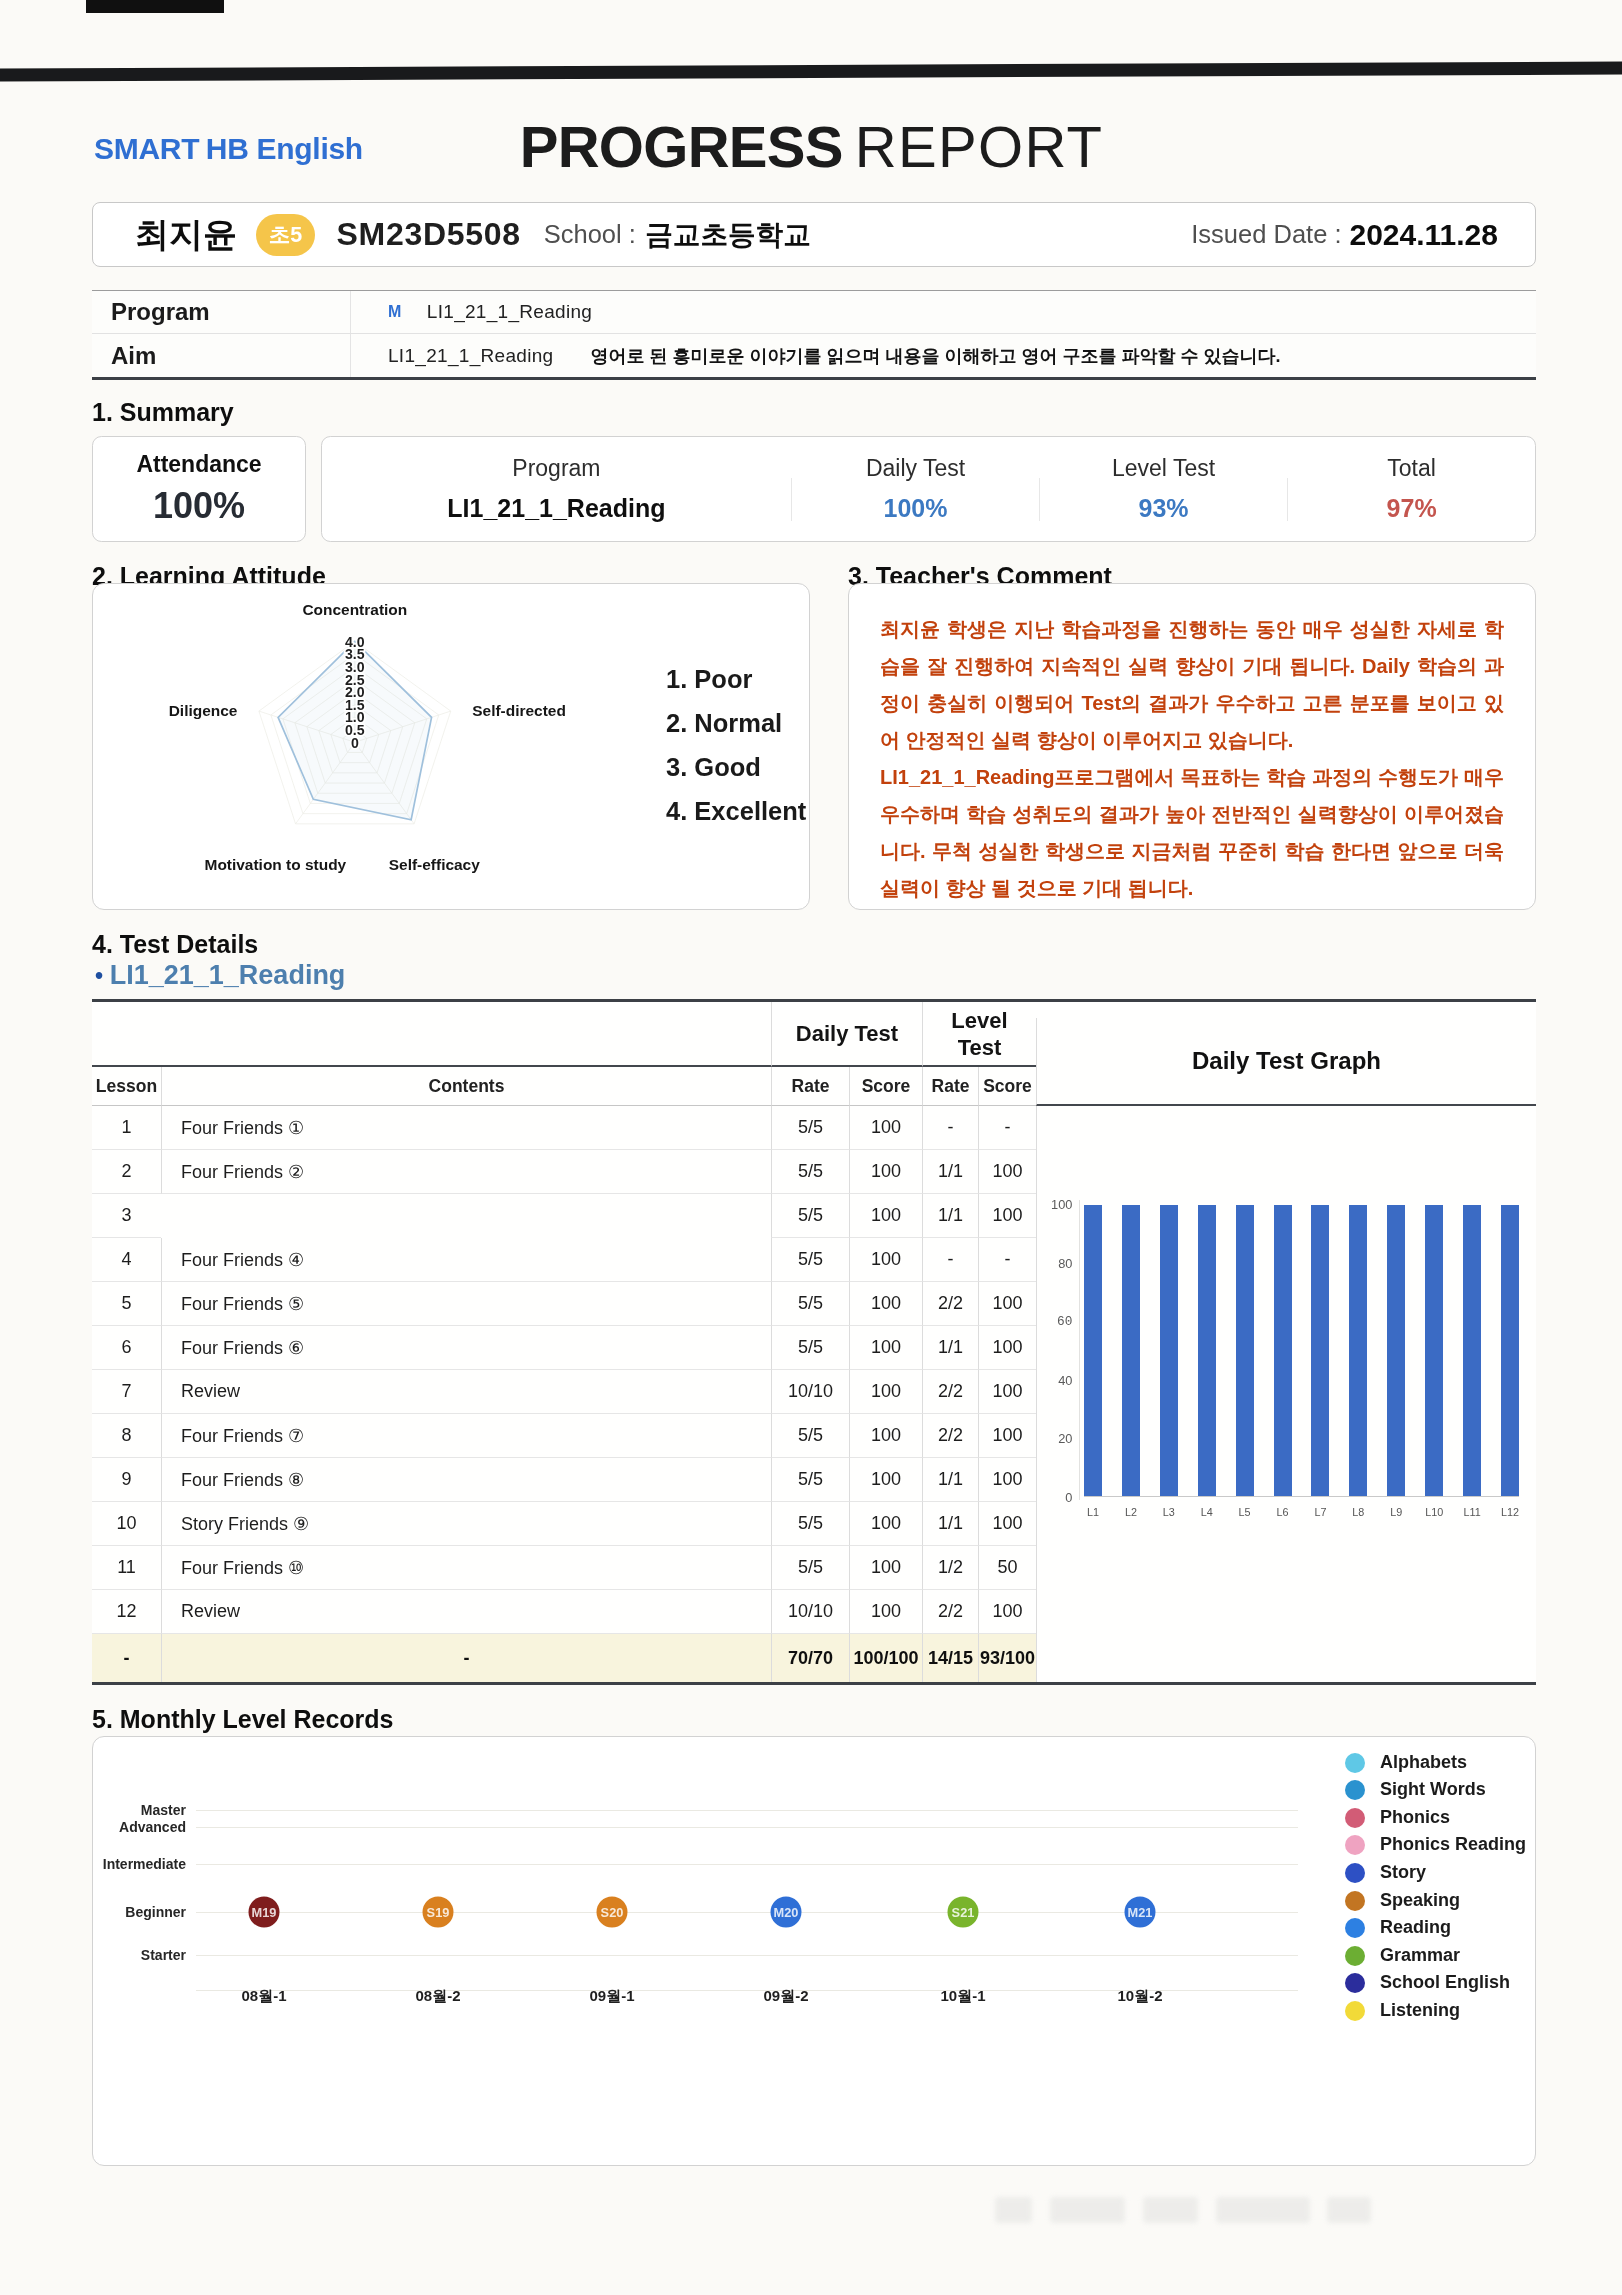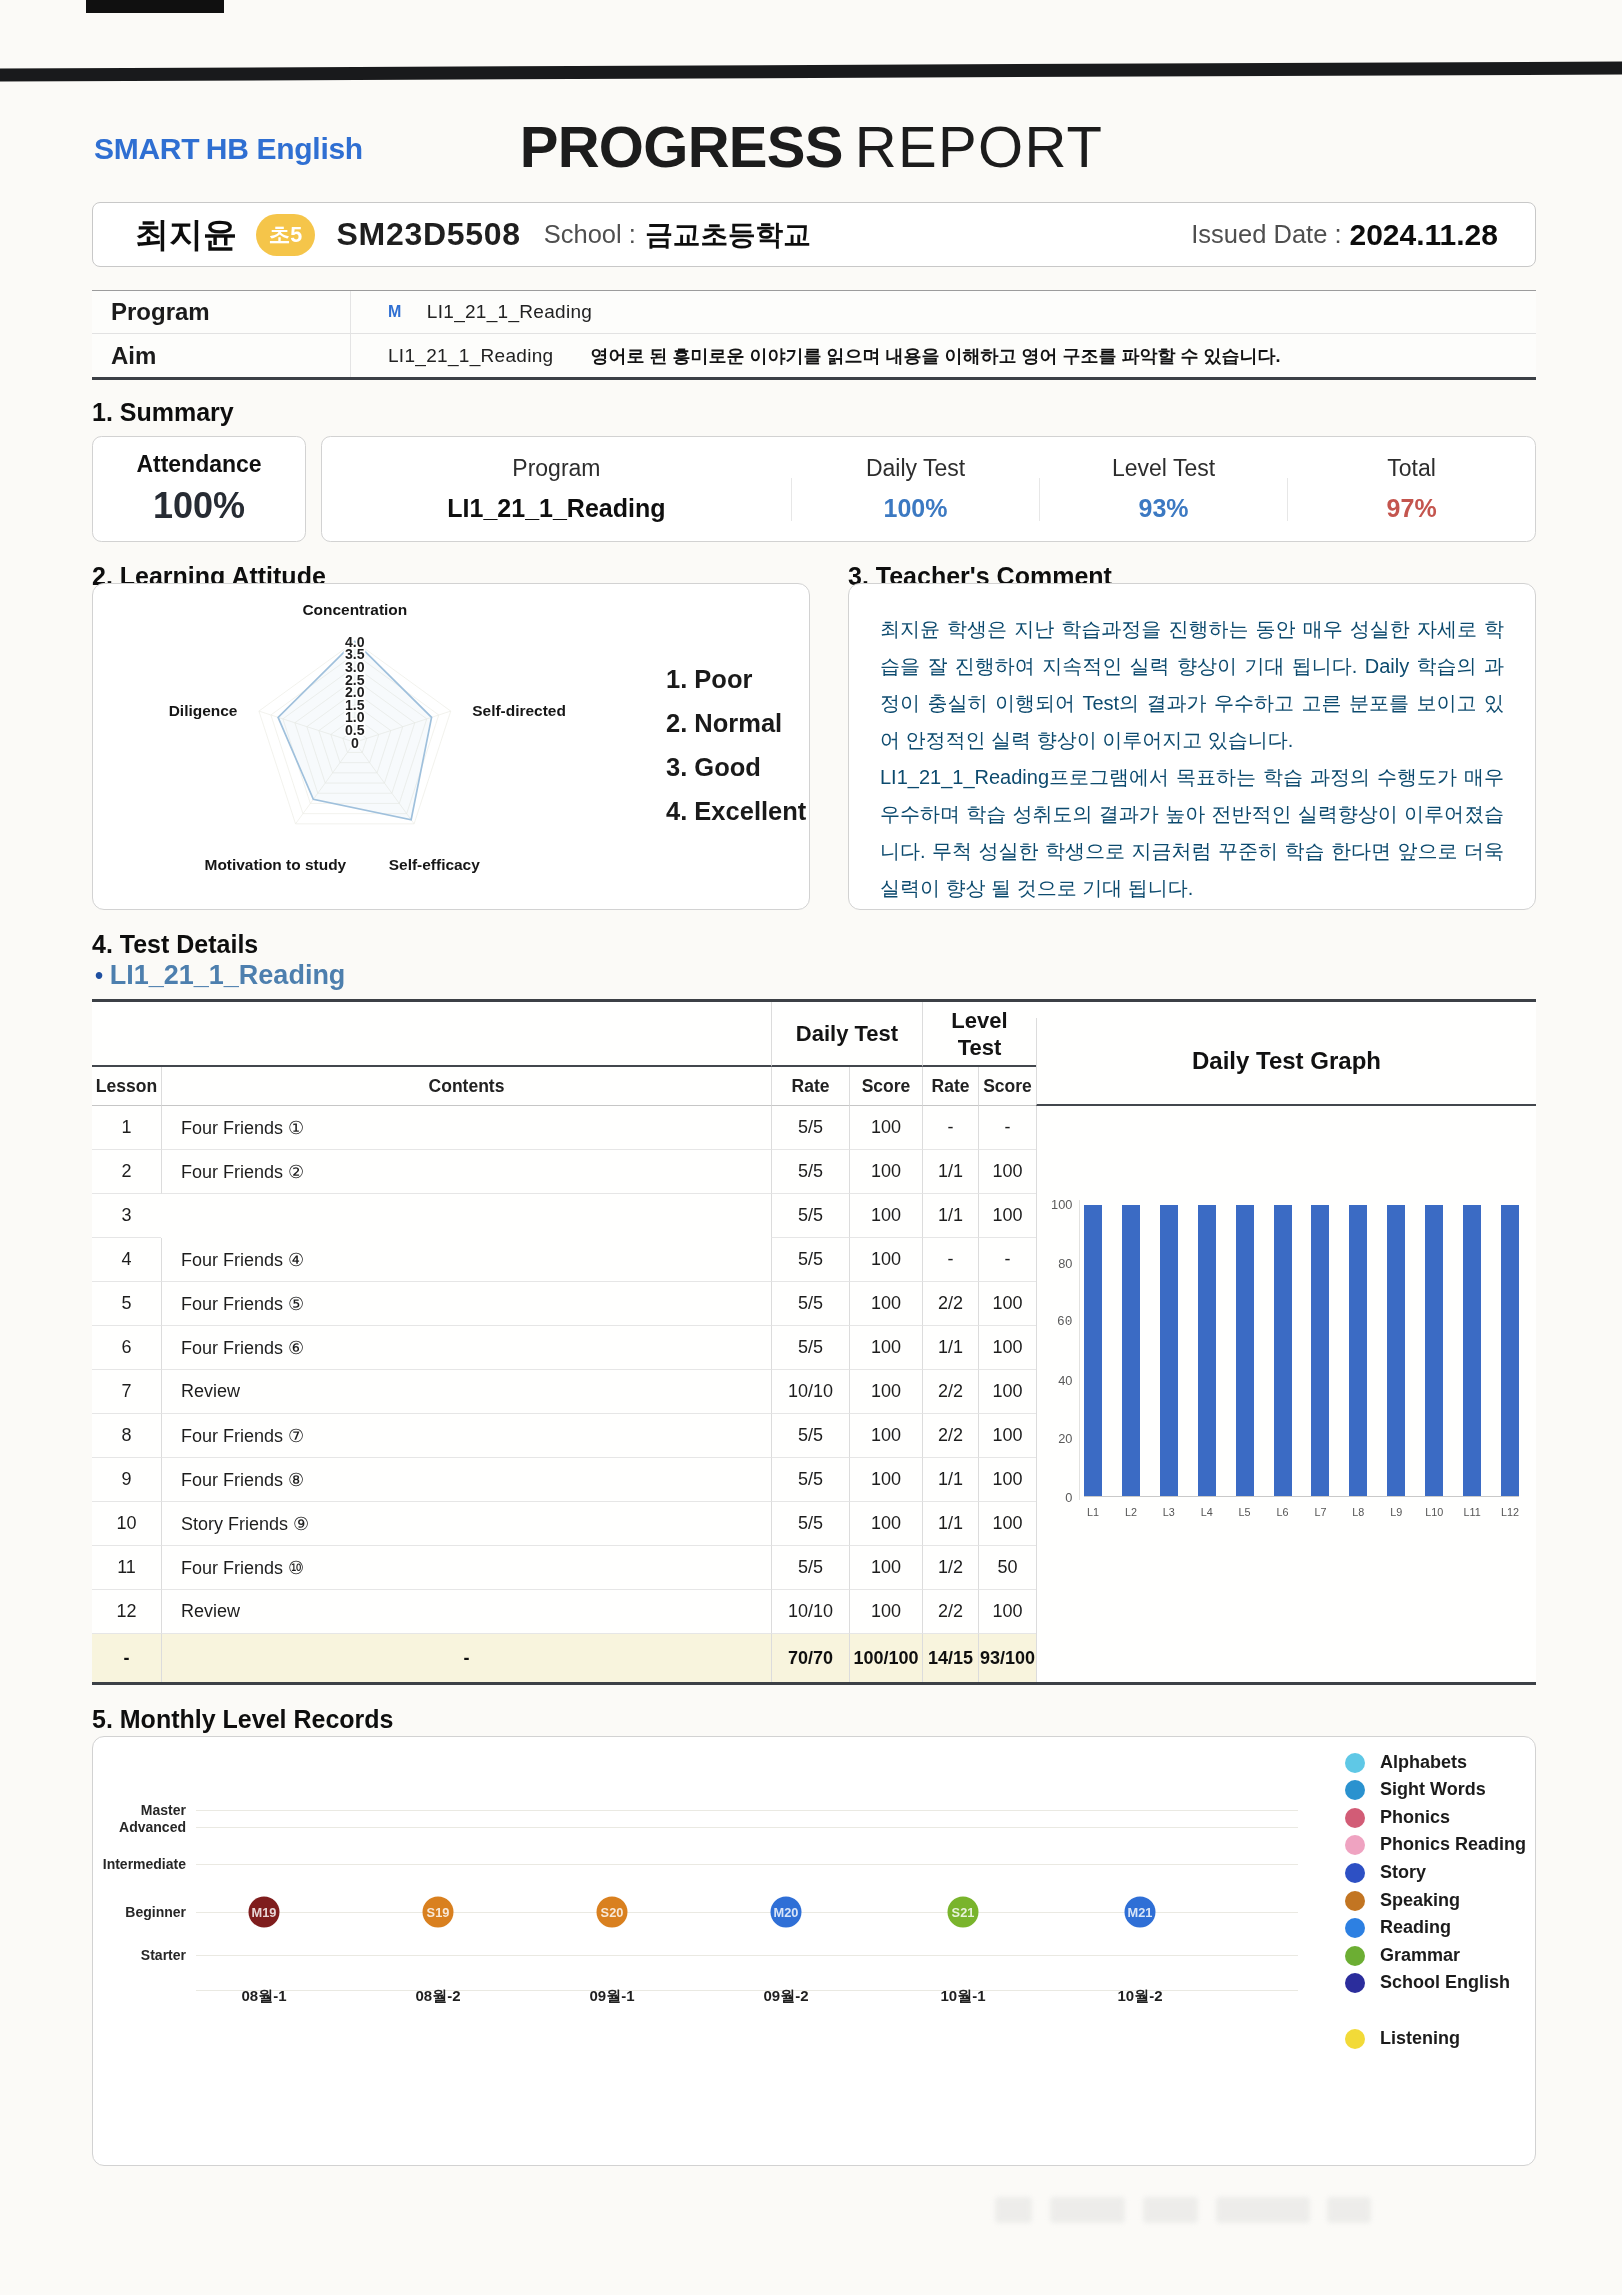--- a/index.html
+++ b/index.html
@@ -55,21 +55,21 @@
   .sum-head { font-size:23px; font-weight:500; color:#2d2d2d; }
   .sum-val { font-size:25px; font-weight:600; }
   .sum-val.em { font-weight:800; }
   .sum-sep { width:1.3px; height:43px; background:#e7e7e7; align-self:center; margin-top:20px; }
 
   
   .attitude-card { left:92px; top:583px; width:718px; height:327px; border-radius:12px; }
   .scale-legend { position:absolute; left:573px; top:73px; list-style:none; }
   .scale-legend li { font-size:25.5px; font-weight:700; color:#1a1a1a; line-height:44px; white-space:nowrap; }
   .comment-card { left:848px; top:583px; width:688px; height:327px; border-radius:12px; padding:27px 31px; }
-  .comment-text { font-size:20px; font-weight:400; color:#0c4a6e; line-height:37px; white-space:pre-line; text-align:justify; }
+  .comment-text { font-size:20px; font-weight:700; color:#c2410c; line-height:37px; white-space:pre-line; text-align:justify; }
 
   
   .bullet-line { left:95px; top:960px; font-size:27px; font-weight:700; color:#4d7fae; white-space:nowrap; }
   .bullet-line .dot { color:#1f4fa0; font-size:23px; margin-right:6.7px; }
   .test-table { left:92px; top:999px; width:1444px; display:grid;
     grid-template-columns:69px 610px 78px 73px 56px 58px 500px;
     grid-template-rows:65px 39px repeat(12, 44px) 48px;
     background:#fffffe; border-top:3.4px solid #3c4046; border-bottom:3.4px solid #3c4046; }
   .tcell { display:flex; align-items:center; justify-content:center; font-size:18px; font-weight:500; color:#1d1d1d; }
   .tcell.bl { border-left:0.7px solid #dcdcdc; }
@@ -408,21 +408,21 @@
         <span class="lg-text">Reading</span>
       </div>
       <div class="lg-item" style="left: 1252px; top: 208px;">
         <span class="lg-dot" style="background: rgb(108, 174, 51);"></span>
         <span class="lg-text">Grammar</span>
       </div>
       <div class="lg-item" style="left: 1252px; top: 235px;">
         <span class="lg-dot" style="background: rgb(43, 45, 156);"></span>
         <span class="lg-text">School English</span>
       </div>
-      <div class="lg-item" style="left: 1252px; top: 263px; margin-top: 28px;">
+      <div class="lg-item" style="left: 1252px; top: 263px;">
         <span class="lg-dot" style="background: rgb(242, 218, 56);"></span>
         <span class="lg-text">Listening</span>
       </div>
     </div>
 
   <div class="abs smudge">
     <i style="width:40px"></i>
       <i style="width:81px"></i>
       <i style="width:60px"></i>
       <i style="width:101px"></i>

